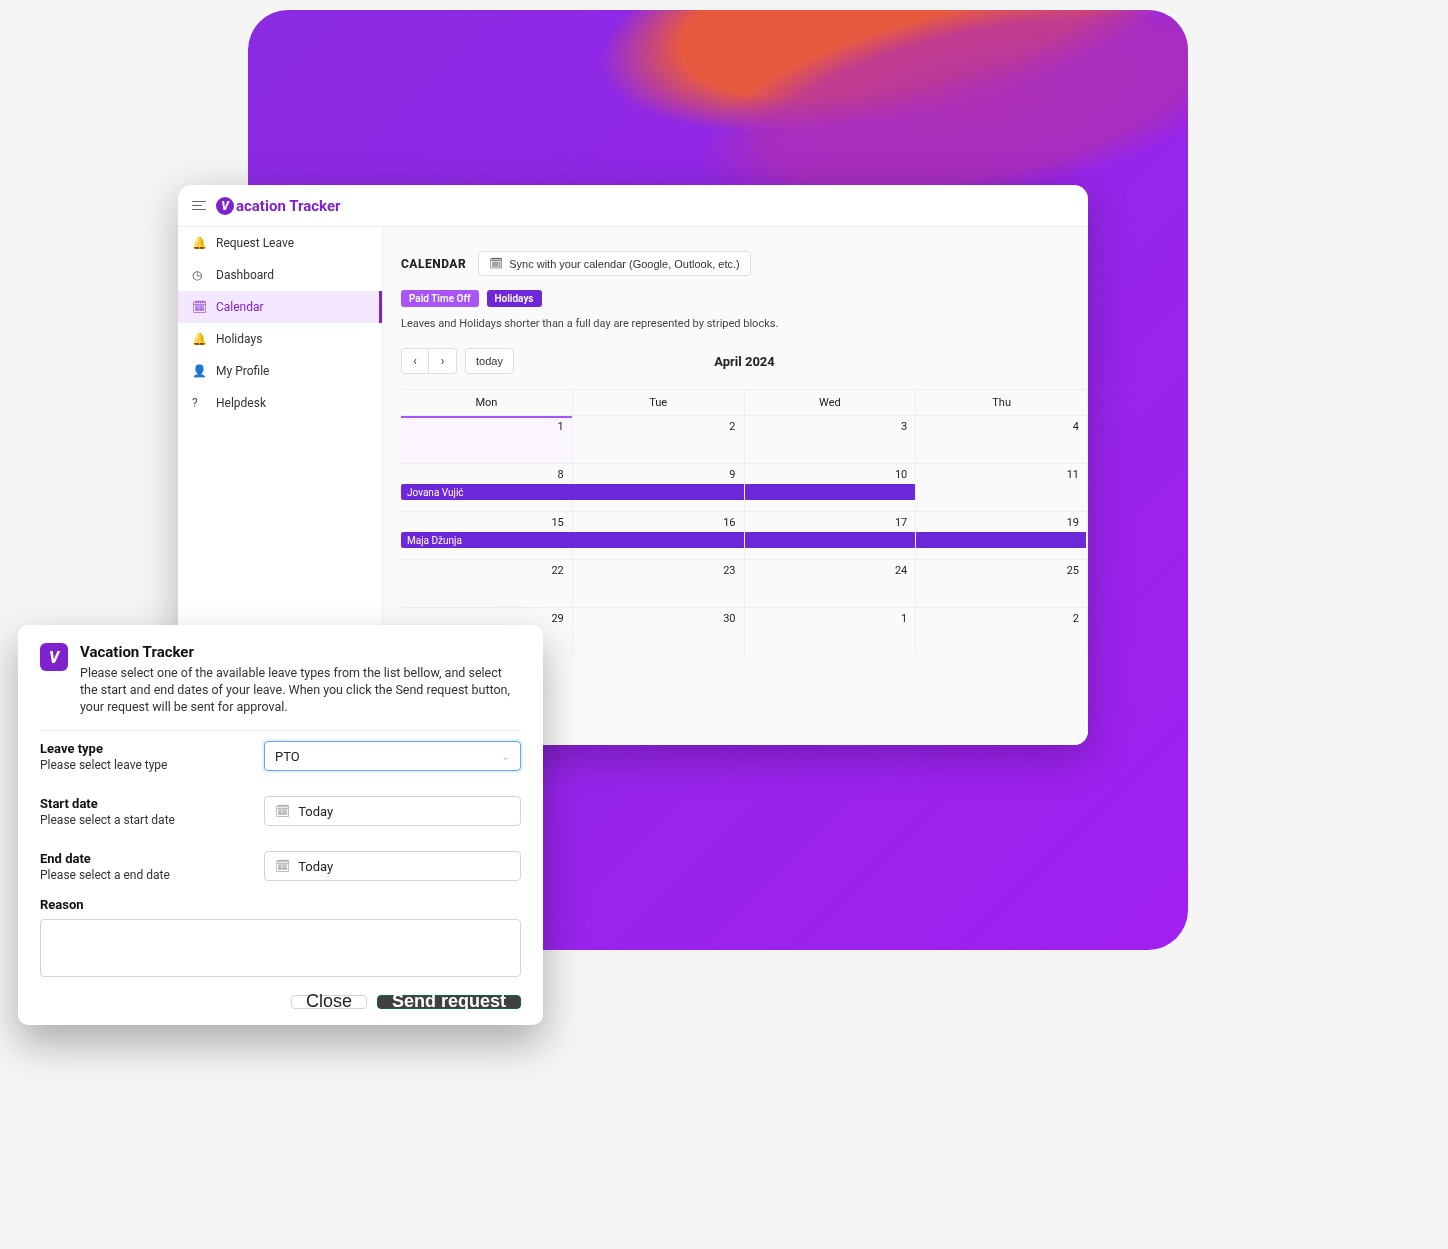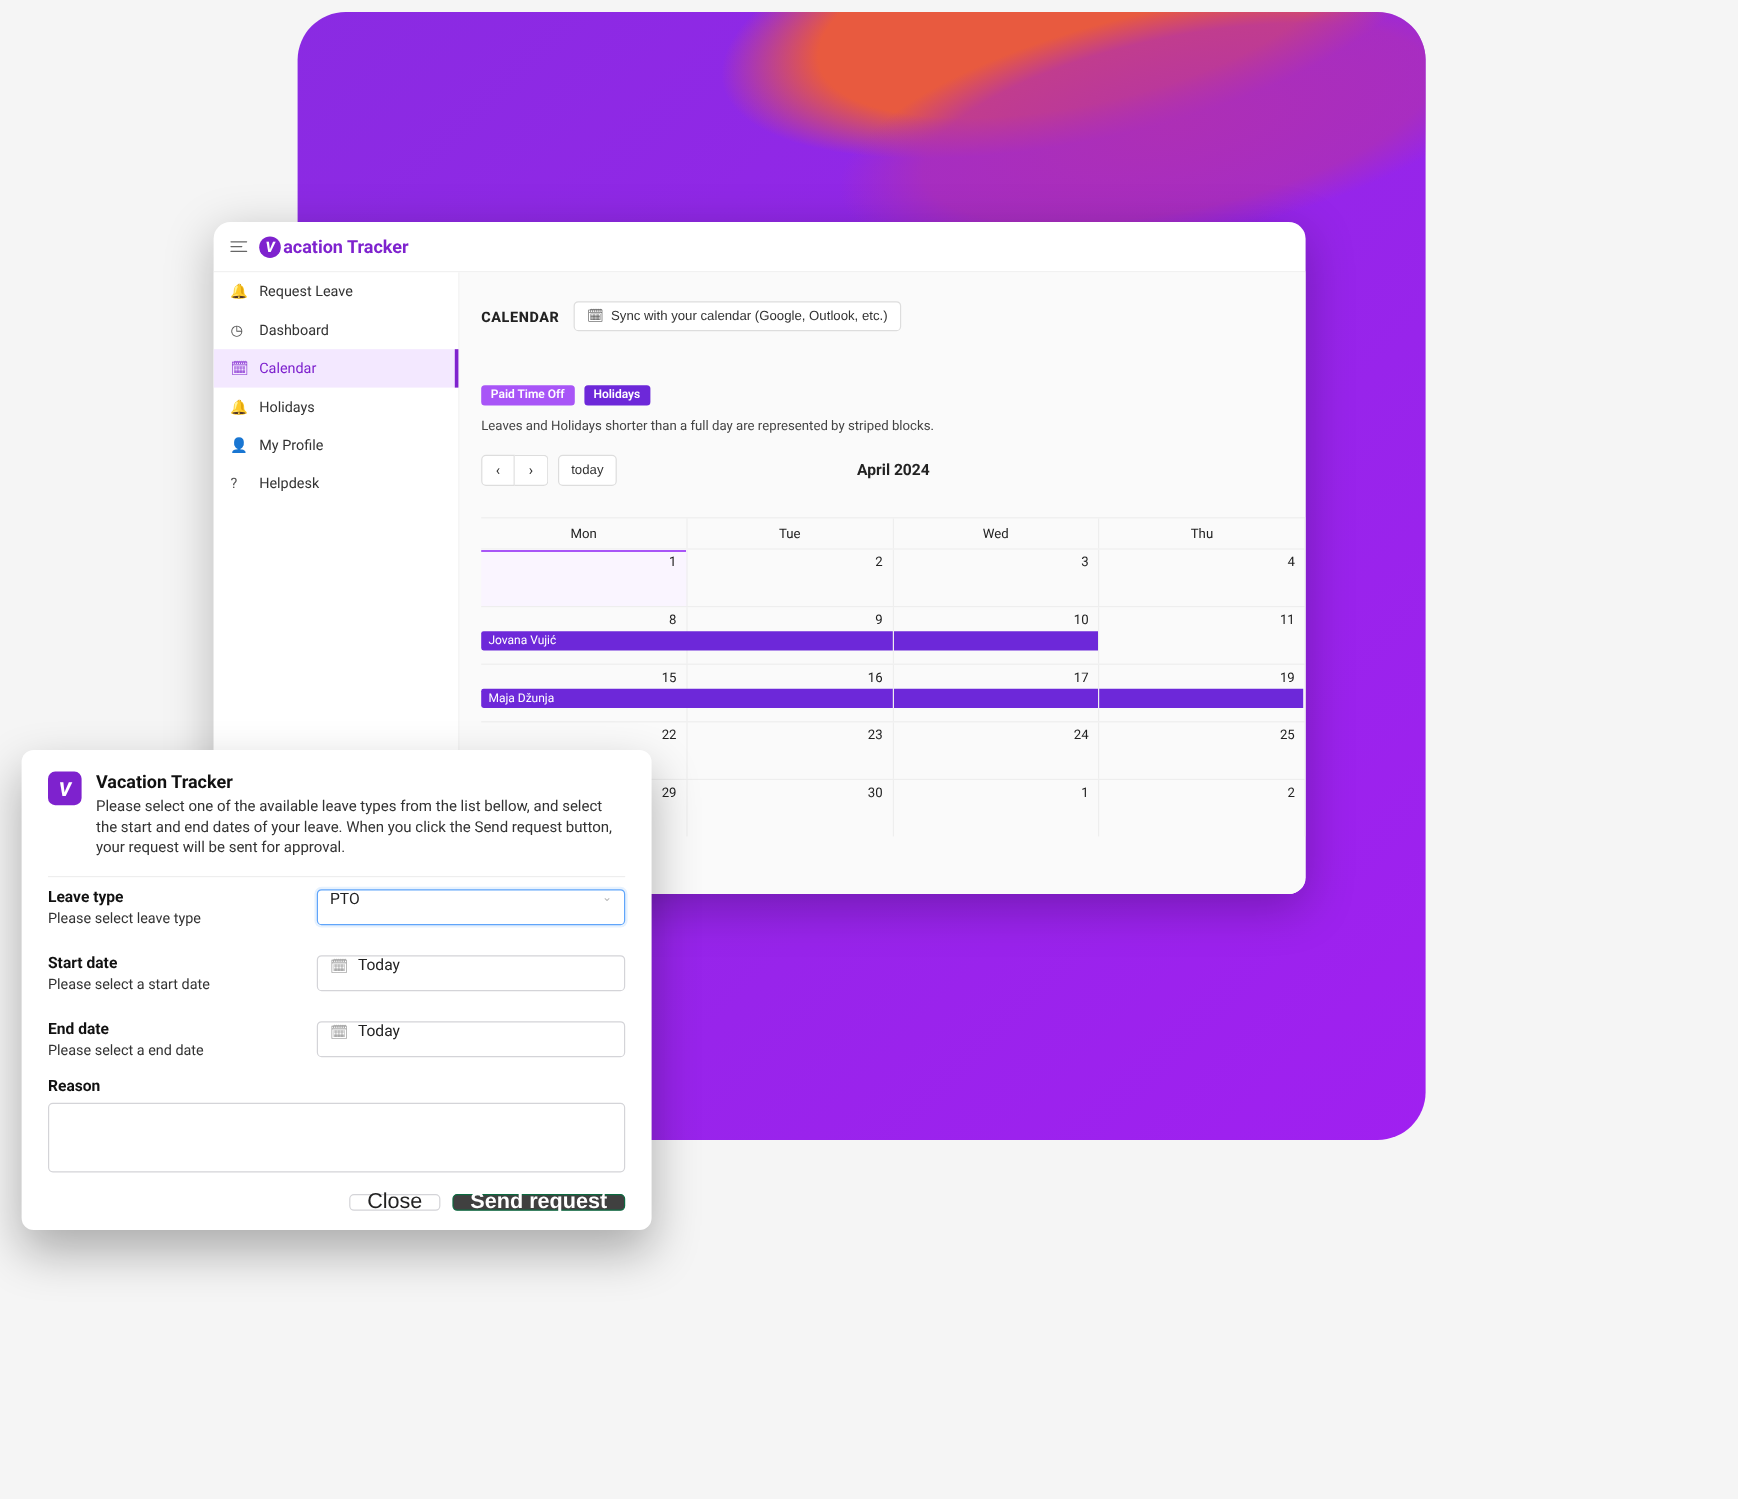--- a/index.html
+++ b/index.html
@@ -114,21 +114,21 @@
     margin-left: 0;
   }
   .section-title { font-weight: 800; font-size: 12px; letter-spacing: 0.5px; color: #222; margin-left: 0; }
   .sync-btn {
     background: #fff; border: 1px solid #ddd; border-radius: 4px;
     font-size: 11px; color: #333; padding: 5px 10px;
     display: inline-flex; align-items: center; gap: 6px; cursor: pointer;
   }
 
   .chips { margin-top: 14px; display: flex; gap: 8px; }
-  .chip { border-radius: 3px; color: #fff; font-size: 10px; padding: 3px 8px; font-weight: 600; margin-top: 31px; }
+  .chip { border-radius: 3px; color: #fff; font-size: 10px; padding: 3px 8px; font-weight: 600; }
   .chip.pto { background: #a855f7; }
   .chip.hol { background: #6d28d9; }
   .note { font-size: 11px; color: #444; margin-top: 10px; }
 
   .cal-toolbar {
     margin-top: 18px; display: flex; align-items: center; gap: 8px;
     position: relative;
   }
   .nav-pair { display: inline-flex; }
   .nav-btn {
@@ -142,21 +142,21 @@
     height: 26px; padding: 0 10px; border: 1px solid #ddd; background: #fff;
     border-radius: 4px; font-size: 11px; color: #333; cursor: pointer;
   }
   .month-label {
     position: absolute; left: 0; right: 0; text-align: center;
     font-weight: 700; font-size: 13px; color: #222; pointer-events: none;
   }
   
   .main-col { padding-left: 18px; padding-right: 0; }
 
-  .cal-grid { margin-top: 26px; border-top: 1px solid #eee; position: relative; }
+  .cal-grid { margin-top: 15px; border-top: 1px solid #eee; position: relative; }
   .cal-head, .cal-row {
     display: grid;
     grid-template-columns: repeat(4, 1fr);
     position: relative;
   }
   .cal-head .cell {
     text-align: center; font-size: 11px; color: #222;
     padding: 6px 0; border-right: 1px solid #eee;
   }
   .cal-row { height: 48px; border-top: 1px solid #eee; }
@@ -222,21 +222,21 @@
   .form-left { display:flex; flex-direction:column; }
   .select, .date-in {
     width: 100%;
     height: 30px;
     border: 1px solid #d4d4d8;
     border-radius: 4px;
     font-size: 13px;
     color: #222;
     background: #fff;
     padding: 0 10px;
-    display: flex; align-items: flex-start; justify-content: space-between;
+    display: flex; align-items: center; justify-content: space-between;
     cursor: pointer;
   }
   .select.active { border-color: #60a5fa; box-shadow: 0 0 0 2px rgba(96,165,250,0.15); }
   .chev { font-size: 10px; color: #bbb; }
   .date-in .left { display:flex; align-items:center; gap:8px; }
   .date-icon { font-size: 12px; color: #888; }
   .textarea {
     width: 100%; height: 58px; border: 1px solid #d4d4d8; border-radius: 4px;
     resize: none; font-family: inherit; font-size: 13px; padding: 6px 10px;
     margin-top: 6px;

